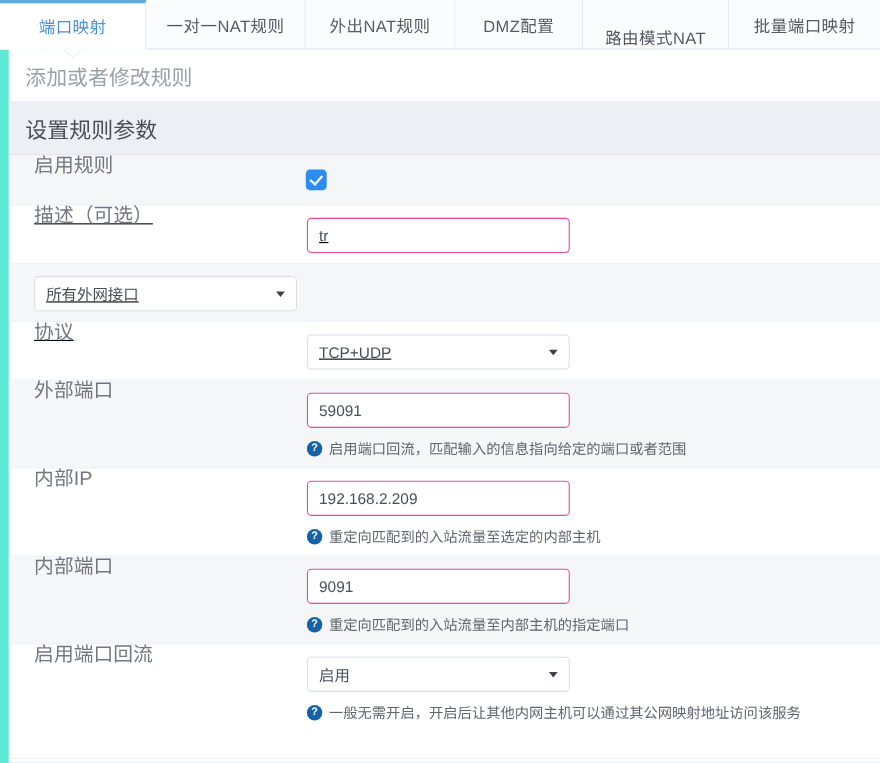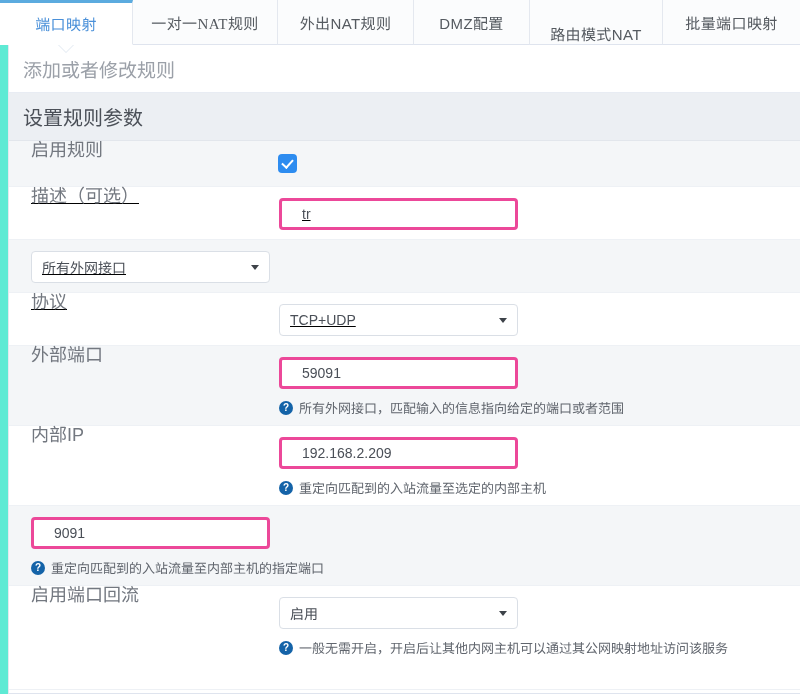--- a/index.html
+++ b/index.html
@@ -61,21 +61,21 @@
     margin-left: -8px;
     width: 0; height: 0;
     border-left: 8px solid transparent;
     border-right: 8px solid transparent;
     border-top: 8px solid #ffffff;
     filter: drop-shadow(0 1px 0 rgba(220,228,238,.9));
     z-index: 4;
   }
 
   .tab-w1 { width: 133px; }
-  .tab-w2 { width: 145px; font-family: Liberation Serif, serif; }
+  .tab-w2 { width: 145px; }
   .tab-w3 { width: 136px; }
   .tab-w4 { width: 116px; }
   .tab-w5 { width: 133px; align-items: flex-end; }
   .tab-w6 { flex: 1; border-right: none; }
 
   
   .panel {
     position: absolute;
     left: 8px;
     top: 45px;
@@ -165,27 +165,27 @@
     left: 5px; top: 2px;
     width: 5px; height: 9px;
     border: solid #ffffff;
     border-width: 0 2px 2px 0;
     transform: rotate(42deg);
   }
 
   .textfield {
     width: 239px;
     height: 32px;
-    border: 3px solid #ec4899;
+    border: 1px solid #ec4899;
     border-radius: 4px;
     background: #ffffff;
     color: #4a4f57;
     font-size: 14px;
     font-family: "Liberation Sans", "DejaVu Sans", sans-serif;
-    padding: 0 20px;
+    padding: 0 10px;
     outline: none;
   }
   .textfield::placeholder { color: #b7bcc4; }
 
   .selectwrap {
     position: relative;
     width: 239px;
     height: 32px;
   }
   .selectbox {
@@ -338,39 +338,42 @@
     </div>
 
     <div class="row alt h-hint">
       <div class="row-label">
         <span>外部端口</span>
       </div>
       <div class="row-field">
         <input class="textfield" type="text" value="59091" style="">
         <div class="hint">
           <span class="q-icon">?</span>
-          <span>所有外网接口，匹配输入的信息指向给定的端口或者范围</span>
+          <span>启用端口回流，匹配输入的信息指向给定的端口或者范围</span>
         </div>
       </div>
     </div>
 
     <div class="row h-hint">
       <div class="row-label">
         <span>内部IP</span>
       </div>
       <div class="row-field">
         <input class="textfield" type="text" value="192.168.2.209" style="">
         <div class="hint">
           <span class="q-icon">?</span>
           <span>重定向匹配到的入站流量至选定的内部主机</span>
         </div>
       </div>
     </div>
 
     <div class="row alt h-hint">
+      <div class="row-label">
+        <span>内部端口</span>
+      </div>
       <div class="row-field">
         <input class="textfield" type="text" value="9091" style="">
         <div class="hint">
           <span class="q-icon">?</span>
           <span>重定向匹配到的入站流量至内部主机的指定端口</span>
         </div>
       </div>
     </div>
 
     <div class="row h-hint-last">

